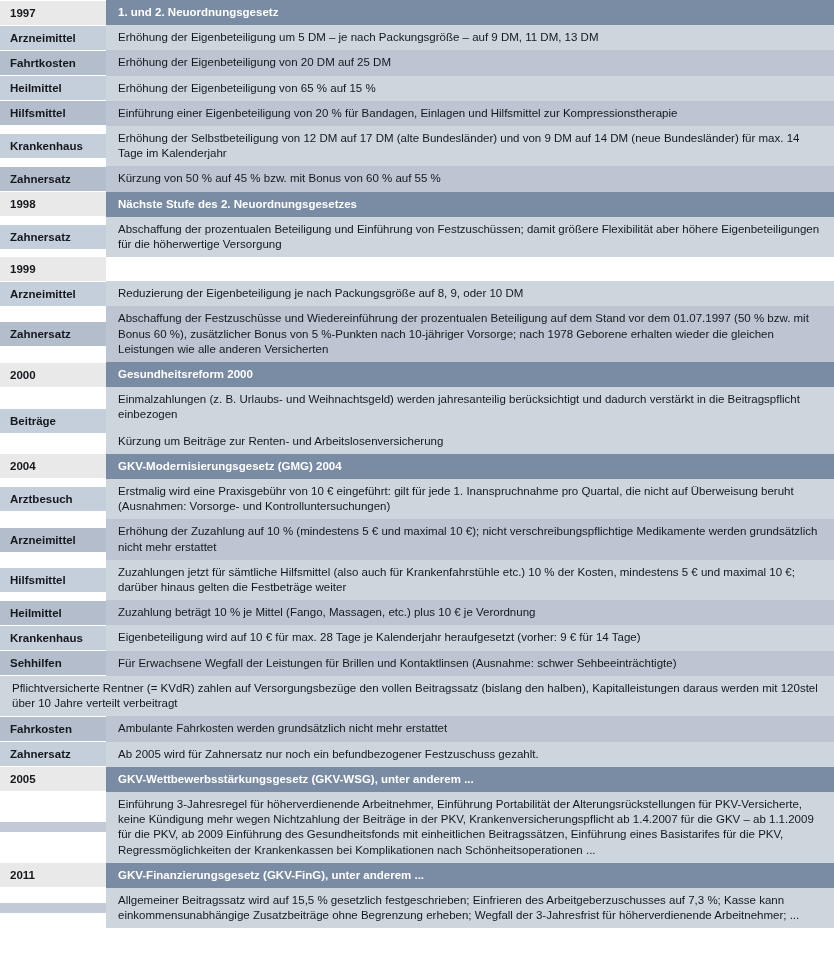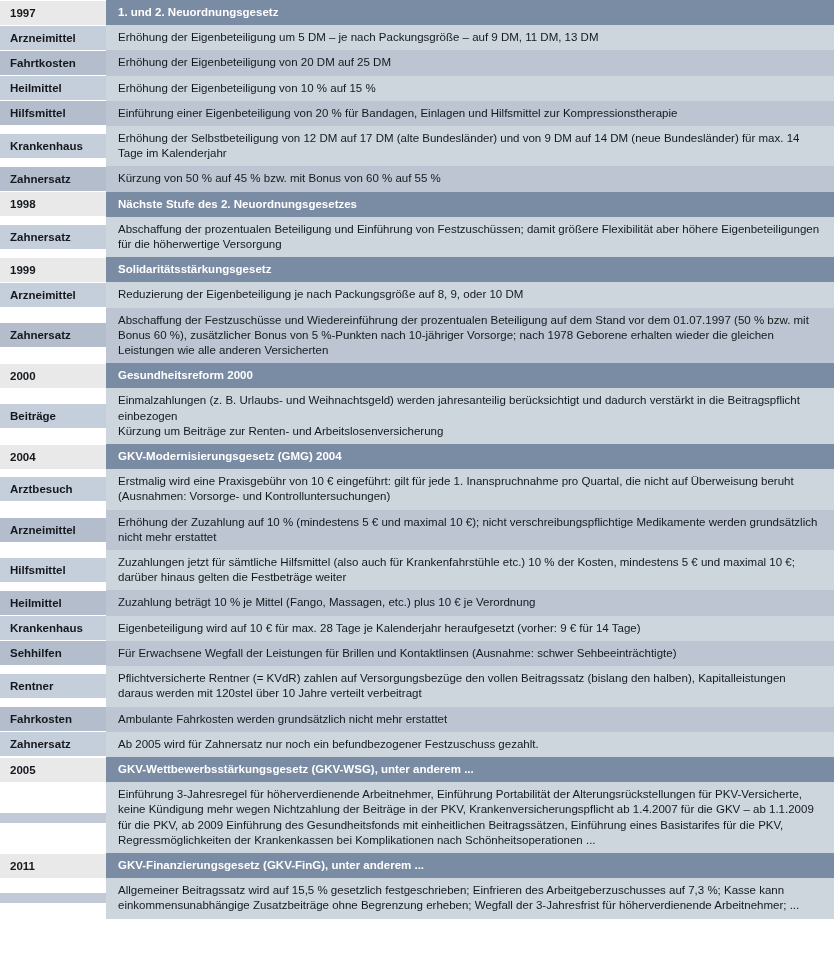--- a/index.html
+++ b/index.html
@@ -55,21 +55,21 @@
     padding-top: 5px;
   }
   
   .row.lt .cell-left  { background: #c5cedb; }
   .row.lt .cell-right { background: #cdd5dd; }
   .row.dk .cell-left  { background: #b3bdcb; }
   .row.dk .cell-right { background: #bcc5d1; }
   
   .row.blank .cell-left { background: #c1cad6; }
   .para { margin: 0; }
-  .para + .para { }
+  .para + .para { margin-top: 11px; }
 </style>
 </head>
 <body>
 
 <div id="table-root">
     <div class="row year">
       <div class="cell-left">1997</div>
       <div class="cell-right">1. und 2. Neuordnungsgesetz</div>
     </div>
     <div class="row lt">
@@ -80,21 +80,21 @@
     </div>
     <div class="row dk">
       <div class="cell-left">Fahrtkosten</div>
       <div class="cell-right">
         <p class="para">Erhöhung der Eigenbeteiligung von 20 DM auf 25 DM</p>
       </div>
     </div>
     <div class="row lt">
       <div class="cell-left">Heilmittel</div>
       <div class="cell-right">
-        <p class="para">Erhöhung der Eigenbeteiligung von 10 % auf 15 %</p>
+        <p class="para">Erhöhung der Eigenbeteiligung von 65 % auf 15 %</p>
       </div>
     </div>
     <div class="row dk">
       <div class="cell-left">Hilfsmittel</div>
       <div class="cell-right">
         <p class="para">Einführung einer Eigenbeteiligung von 20 % für Bandagen, Einlagen und Hilfsmittel zur Kompressionstherapie</p>
       </div>
     </div>
     <div class="row lt">
       <div class="cell-left">Krankenhaus</div>
@@ -113,21 +113,20 @@
       <div class="cell-right">Nächste Stufe des 2. Neuordnungsgesetzes</div>
     </div>
     <div class="row lt">
       <div class="cell-left">Zahnersatz</div>
       <div class="cell-right">
         <p class="para">Abschaffung der prozentualen Beteiligung und Einführung von Festzuschüssen; damit größere Flexibilität aber höhere Eigenbeteiligungen für die höherwertige Versorgung</p>
       </div>
     </div>
     <div class="row year">
       <div class="cell-left">1999</div>
-      <div class="cell-right">Solidaritätsstärkungsgesetz</div>
     </div>
     <div class="row lt">
       <div class="cell-left">Arzneimittel</div>
       <div class="cell-right">
         <p class="para">Reduzierung der Eigenbeteiligung je nach Packungsgröße auf 8, 9, oder 10 DM</p>
       </div>
     </div>
     <div class="row dk">
       <div class="cell-left">Zahnersatz</div>
       <div class="cell-right">
@@ -179,21 +178,20 @@
         <p class="para">Eigenbeteiligung wird auf 10 € für max. 28 Tage je Kalenderjahr heraufgesetzt (vorher: 9 € für 14 Tage)</p>
       </div>
     </div>
     <div class="row dk">
       <div class="cell-left">Sehhilfen</div>
       <div class="cell-right">
         <p class="para">Für Erwachsene Wegfall der Leistungen für Brillen und Kontaktlinsen (Ausnahme: schwer Sehbeeinträchtigte)</p>
       </div>
     </div>
     <div class="row lt">
-      <div class="cell-left">Rentner</div>
       <div class="cell-right">
         <p class="para">Pflichtversicherte Rentner (= KVdR) zahlen auf Versorgungsbezüge den vollen Beitragssatz (bislang den halben), Kapitalleistungen daraus werden mit 120stel über 10 Jahre verteilt verbeitragt</p>
       </div>
     </div>
     <div class="row dk">
       <div class="cell-left">Fahrkosten</div>
       <div class="cell-right">
         <p class="para">Ambulante Fahrkosten werden grundsätzlich nicht mehr erstattet</p>
       </div>
     </div>

